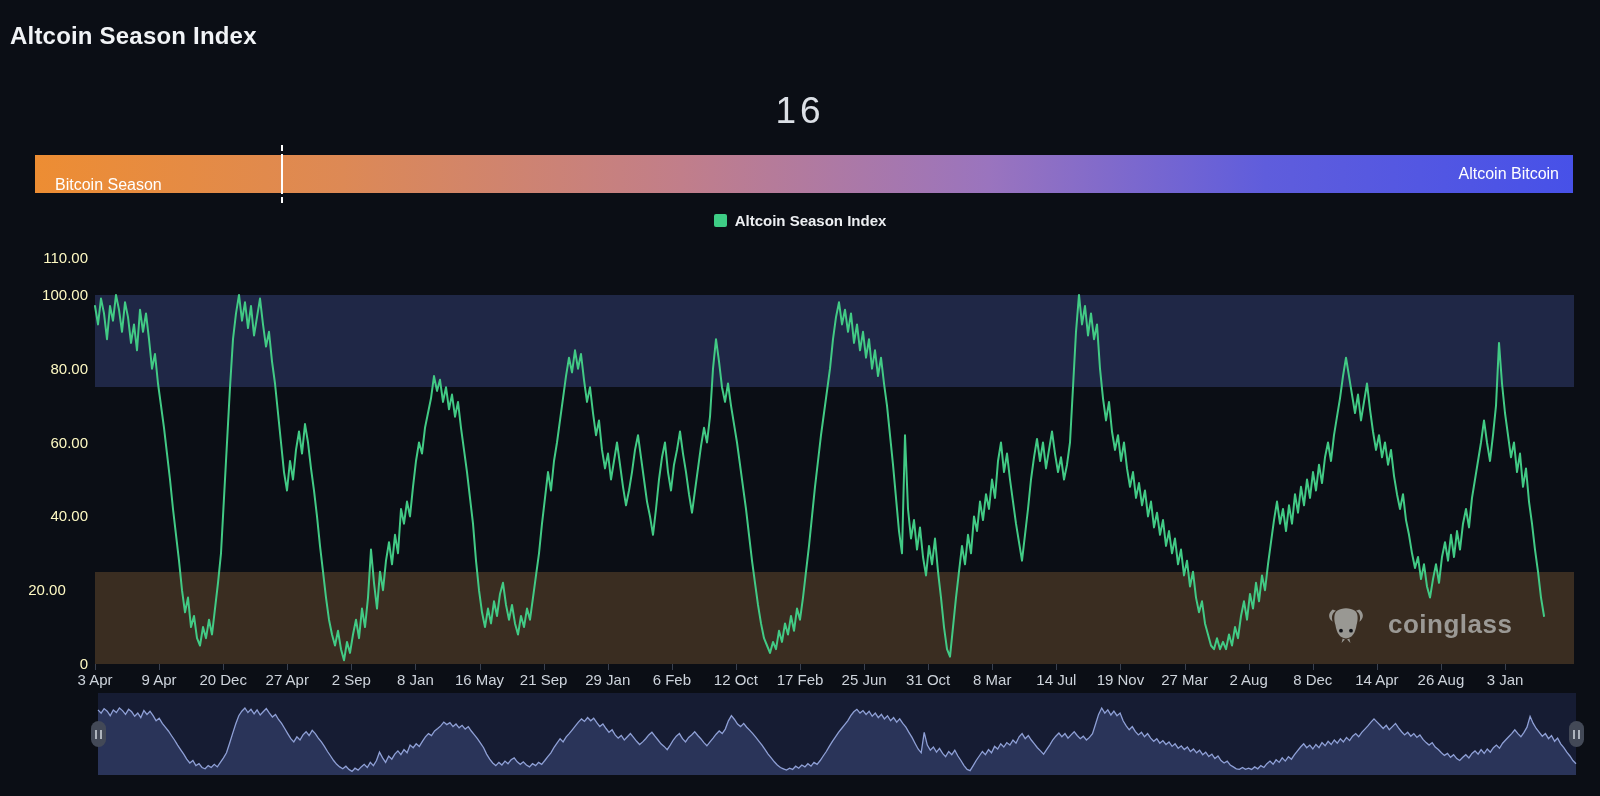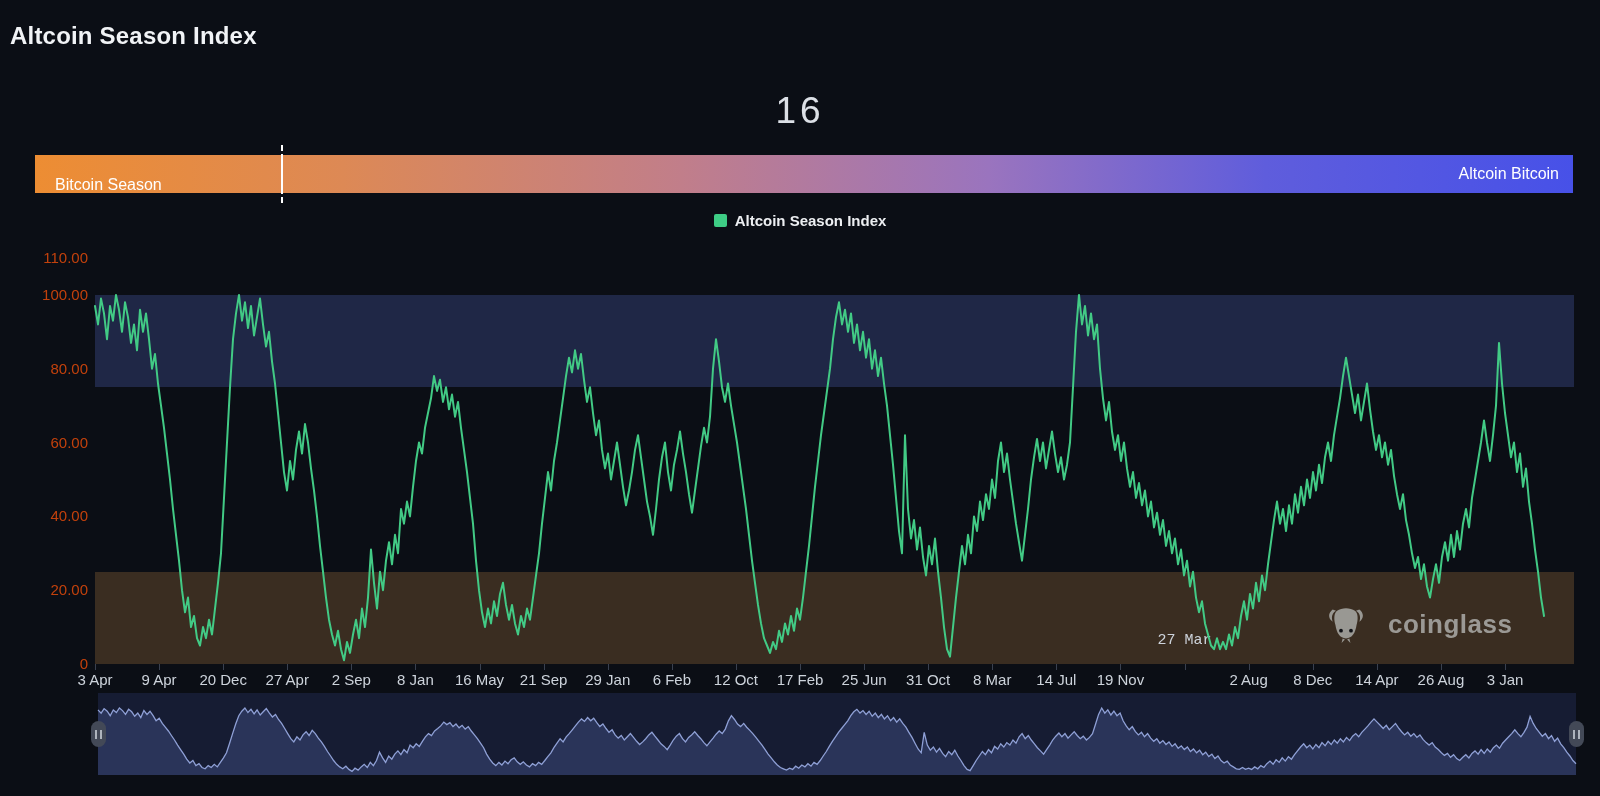--- a/index.html
+++ b/index.html
@@ -21,21 +21,21 @@
 
   .marker-line{top:154px;width:2px;height:40px;background:#FFFFFF;}
   .marker-dash{width:2px;height:6px;background:#FFFFFF;}
   .marker-dash.top{top:145px;}
   .marker-dash.bottom{top:197px;}
 
   .legend{left:0;top:212px;width:1600px;display:flex;align-items:center;justify-content:center;gap:8px;}
   .legend .swatch{width:13px;height:13px;border-radius:2px;}
   .legend .lbl{font-size:15px;font-weight:600;color:#EDEFF2;}
 
-  .ylabel{width:70px;text-align:right;font-size:15px;color:#c2410c;}
+  .ylabel{width:70px;text-align:right;font-size:15px;color:#fef9c3;}
   .xlabel{font-size:15px;color:#CDD3DB;transform:translateX(-50%);white-space:nowrap;}
   .xtick{width:1px;height:6px;background:#3A4150;}
 
   .band{left:95px;width:1479px;}
 
   svg.overlay{left:0;top:0;width:1600px;height:796px;pointer-events:none;}
 
   .watermark{left:1326px;top:604px;display:flex;align-items:center;gap:22px;opacity:.88;}
   .watermark .wm-text{font-size:26px;font-weight:700;color:#A9A9A6;letter-spacing:.5px;}
 
@@ -67,21 +67,21 @@
 <div id="bands">
     <div class="abs band" style="top: 294.909px; height: 92.2727px; background: rgb(31, 39, 70);"></div>
     <div class="abs band" style="top: 571.727px; height: 92.2727px; background: rgb(58, 45, 33);"></div>
   </div>
 <div id="yaxis">
     <div class="abs ylabel" style="left: 18px; top: 249px;">110.00</div>
     <div class="abs ylabel" style="left: 18px; top: 285.909px;">100.00</div>
     <div class="abs ylabel" style="left: 18px; top: 359.727px;">80.00</div>
     <div class="abs ylabel" style="left: 18px; top: 433.545px;">60.00</div>
     <div class="abs ylabel" style="left: 18px; top: 507.364px;">40.00</div>
-    <div class="abs ylabel" style="left: 18px; top: 581.182px;">20.00</div>
+    <div class="abs ylabel" style="left: 12px; top: 581.182px; text-align: center;">20.00</div>
     <div class="abs ylabel" style="left: 18px; top: 655px;">0</div>
   </div>
 <div id="xaxis">
     <div class="abs xtick" style="left: 95px; top: 664px;"></div>
     <div class="abs xlabel" style="left: 95px; top: 671px;">3 Apr</div>
     <div class="abs xtick" style="left: 159.091px; top: 664px;"></div>
     <div class="abs xlabel" style="left: 159.091px; top: 671px;">9 Apr</div>
     <div class="abs xtick" style="left: 223.182px; top: 664px;"></div>
     <div class="abs xlabel" style="left: 223.182px; top: 671px;">20 Dec</div>
     <div class="abs xtick" style="left: 287.273px; top: 664px;"></div>
@@ -106,21 +106,21 @@
     <div class="abs xlabel" style="left: 864.091px; top: 671px;">25 Jun</div>
     <div class="abs xtick" style="left: 928.182px; top: 664px;"></div>
     <div class="abs xlabel" style="left: 928.182px; top: 671px;">31 Oct</div>
     <div class="abs xtick" style="left: 992.273px; top: 664px;"></div>
     <div class="abs xlabel" style="left: 992.273px; top: 671px;">8 Mar</div>
     <div class="abs xtick" style="left: 1056.36px; top: 664px;"></div>
     <div class="abs xlabel" style="left: 1056.36px; top: 671px;">14 Jul</div>
     <div class="abs xtick" style="left: 1120.45px; top: 664px;"></div>
     <div class="abs xlabel" style="left: 1120.45px; top: 671px;">19 Nov</div>
     <div class="abs xtick" style="left: 1184.55px; top: 664px;"></div>
-    <div class="abs xlabel" style="left: 1184.55px; top: 632px; font-family: Liberation Mono, monospace;">27 Mar</div>
+    <div class="abs xlabel" style="left: 1184.55px; top: 671px;">27 Mar</div>
     <div class="abs xtick" style="left: 1248.64px; top: 664px;"></div>
     <div class="abs xlabel" style="left: 1248.64px; top: 671px;">2 Aug</div>
     <div class="abs xtick" style="left: 1312.73px; top: 664px;"></div>
     <div class="abs xlabel" style="left: 1312.73px; top: 671px;">8 Dec</div>
     <div class="abs xtick" style="left: 1376.82px; top: 664px;"></div>
     <div class="abs xlabel" style="left: 1376.82px; top: 671px;">14 Apr</div>
     <div class="abs xtick" style="left: 1440.91px; top: 664px;"></div>
     <div class="abs xlabel" style="left: 1440.91px; top: 671px;">26 Aug</div>
     <div class="abs xtick" style="left: 1505px; top: 664px;"></div>
     <div class="abs xlabel" style="left: 1505px; top: 671px;">3 Jan</div>

